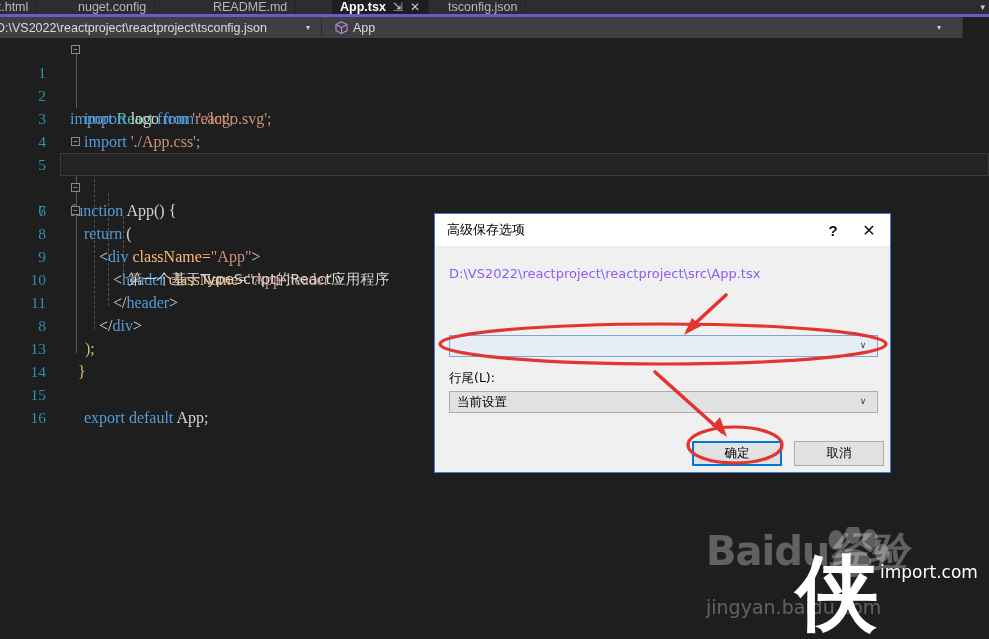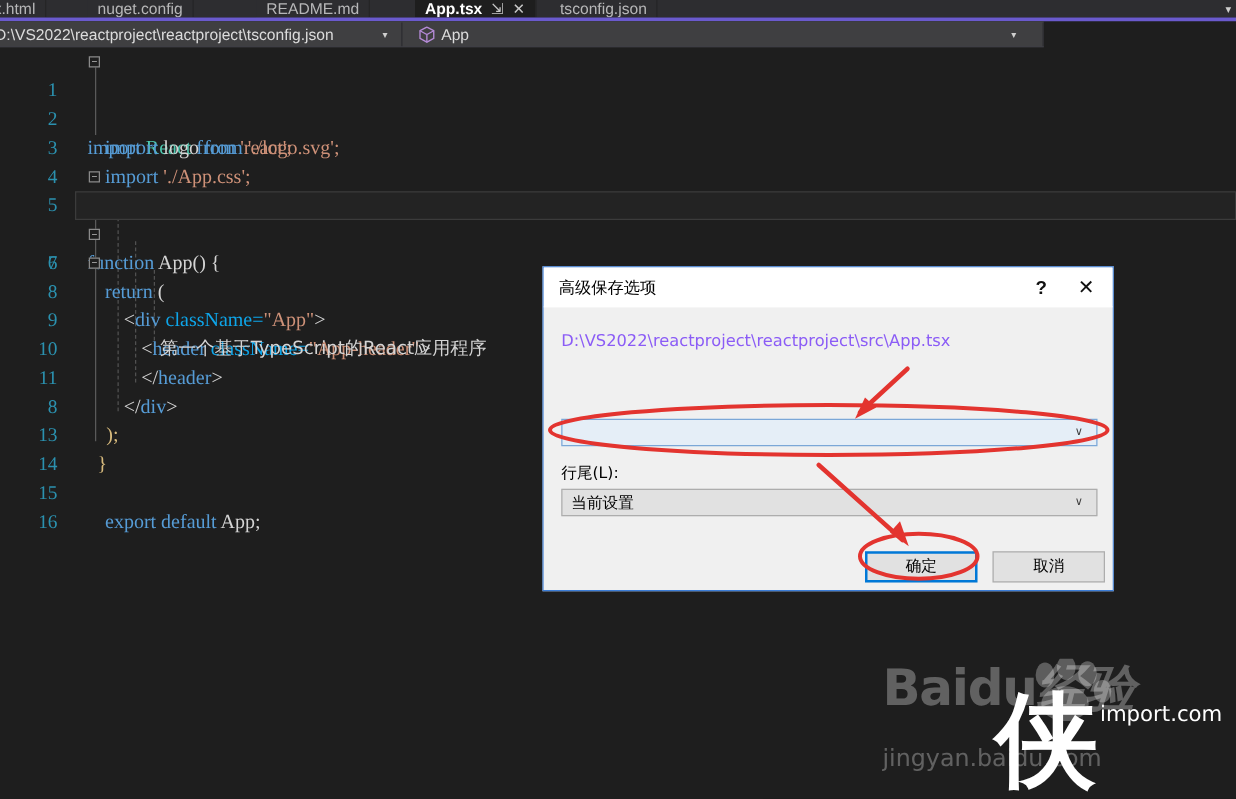--- a/index.html
+++ b/index.html
@@ -36,21 +36,21 @@
     display: inline-block; margin-left: 7px; font-weight: normal;
     color: #c8c8c8; font-size: 12px;
   }
   .accentline {
     position: absolute; left: 0; top: 14px; width: 989px; height: 3px;
     background: #6a5acd;
   }
 
   
   .navbar {
-    position: absolute; left: 0; top: 17px; width: 835px; height: 21px;
+    position: absolute; left: 0; top: 17px; width: 963px; height: 21px;
     background: #3f3f41;
     border-bottom: 1px solid #3f3f46;
   }
   .nav-seg {
     position: absolute; top: 0; height: 21px;
     display: flex; align-items: center;
     color: #dcdcdc; font-size: 12.5px;
     white-space: nowrap;
   }
   .nav-file { left: -4px; }
@@ -97,21 +97,21 @@
     position: absolute; width: 0; border-left: 1px dashed #515151;
   }
   .guide.solid { border-left: 1px solid #5a5a5a; border-left-style: solid; }
 
   
   .kw   { color: #569cd6; }
   .type { color: #4ec9b0; }
   .str  { color: #ce9178; }
   .id   { color: #d4d4d4; }
   .tag  { color: #569cd6; }
-  .attr { color: #0ea5e9; }
+  .attr { color: #fdba74; }
   .punct{ color: #d4d4d4; }
   .brace{ color: #d7ba7d; }
   .cn   { font-family: "DejaVu Sans", sans-serif; font-size: 14.5px; color: #d4d4d4; }
 
   
   .dialog {
     position: absolute; left: 434px; top: 213px; width: 457px; height: 260px;
     background: #f0f0f0;
     border: 1px solid #3b7dd8;
     box-shadow: 0 0 0 0 rgba(0,0,0,0);

